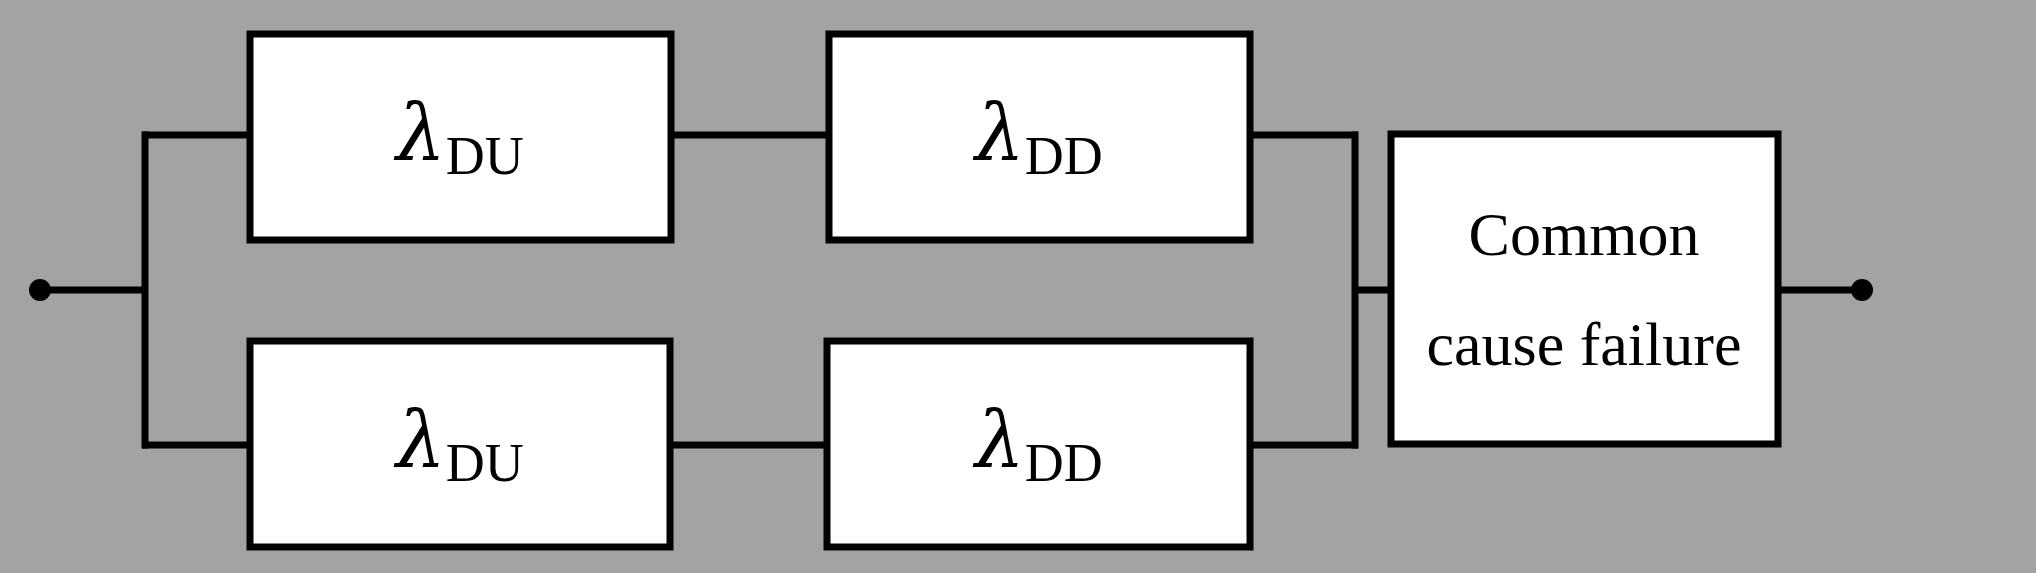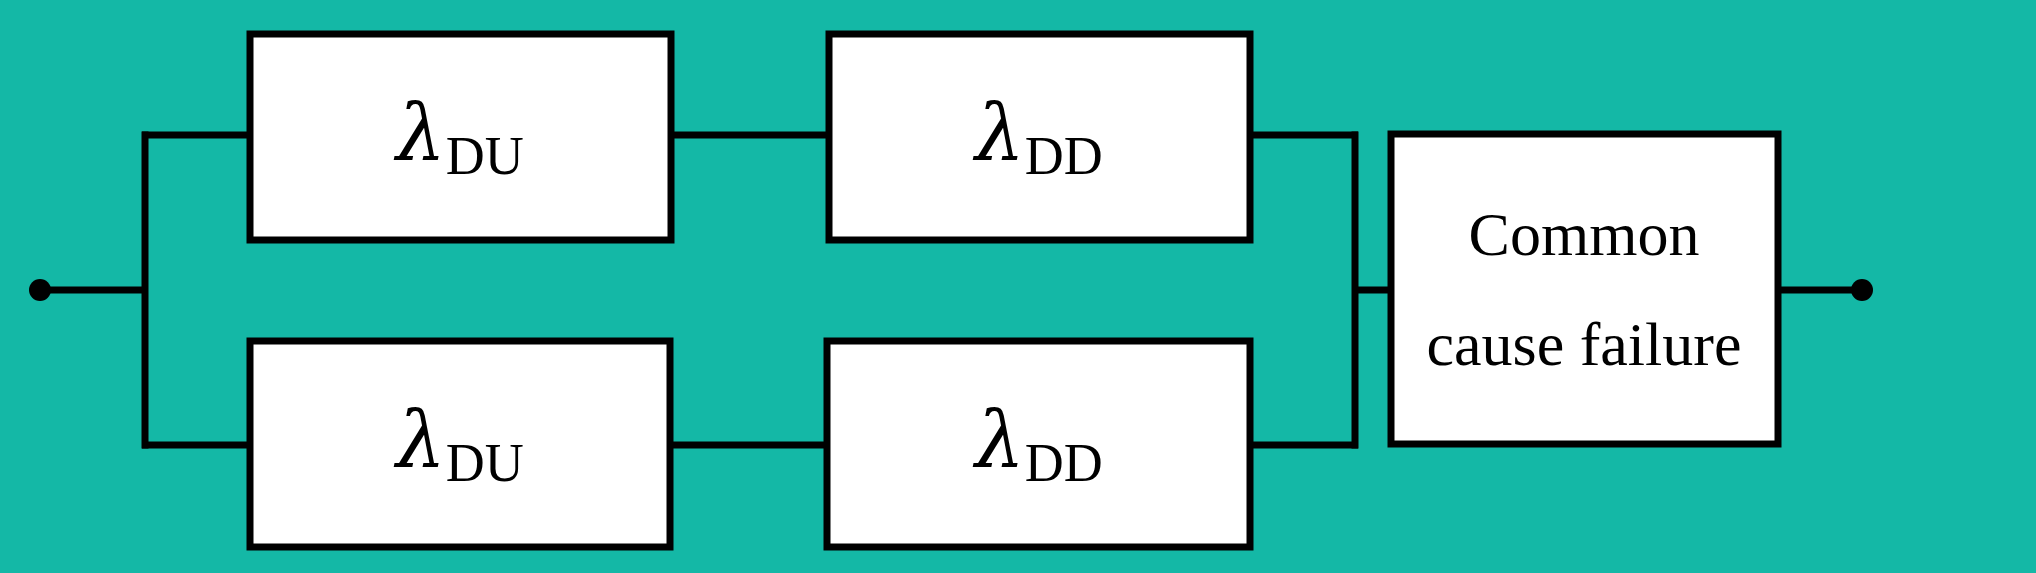--- a/index.html
+++ b/index.html
@@ -8,21 +8,21 @@
     padding: 0;
     background: #ffffff;
   }
   body {
     font-family: "Liberation Serif", "DejaVu Serif", serif;
   }
   #diagram-root {
     position: relative;
     width: 2036px;
     height: 573px;
-    background: #14b8a6;
+    background: #a3a3a3;
     overflow: hidden;
   }
   #rbd-svg {
     position: absolute;
     left: 0;
     top: 0;
     width: 2036px;
     height: 573px;
     display: block;
   }

